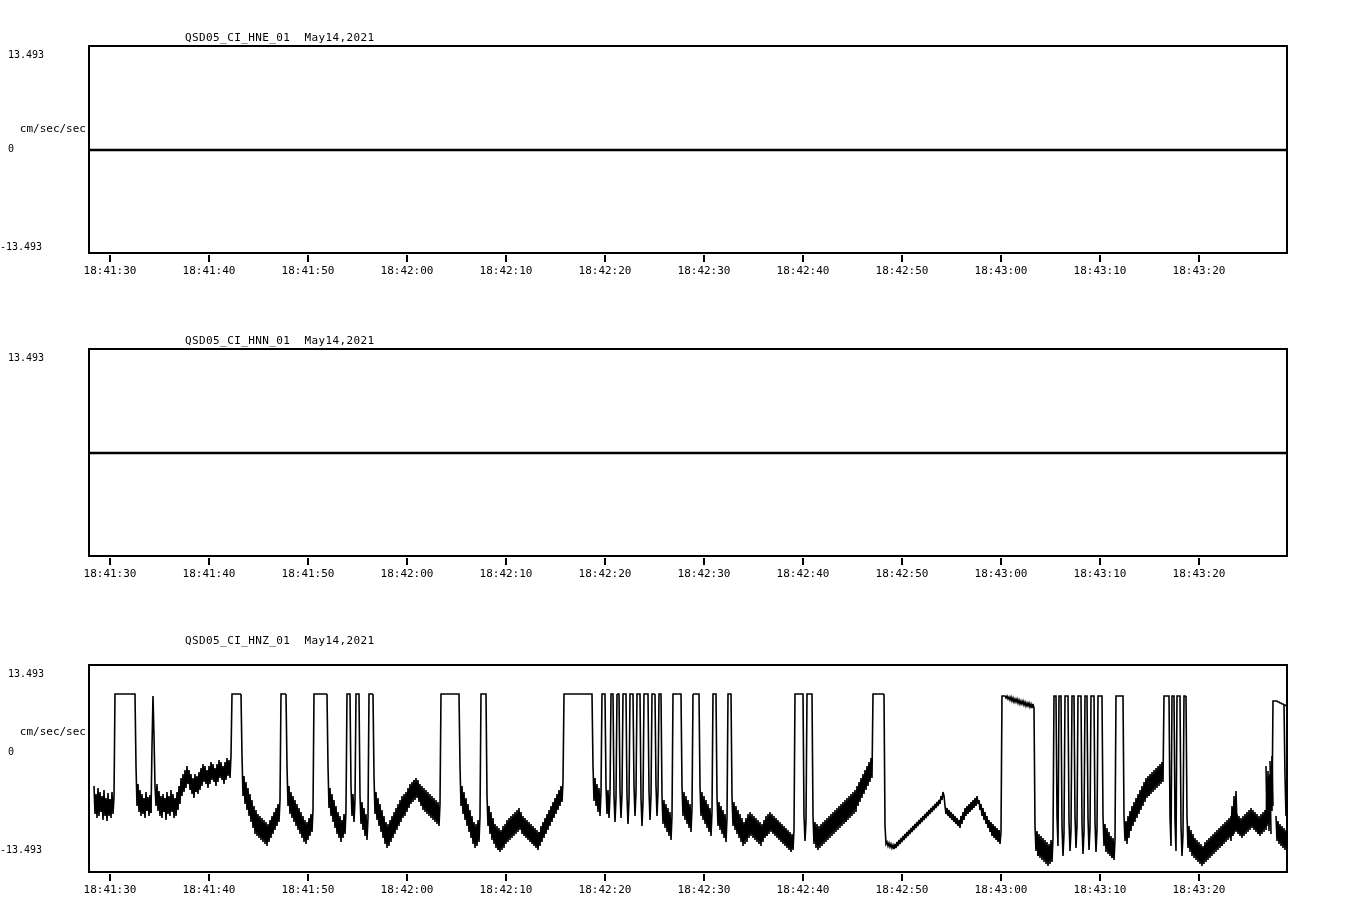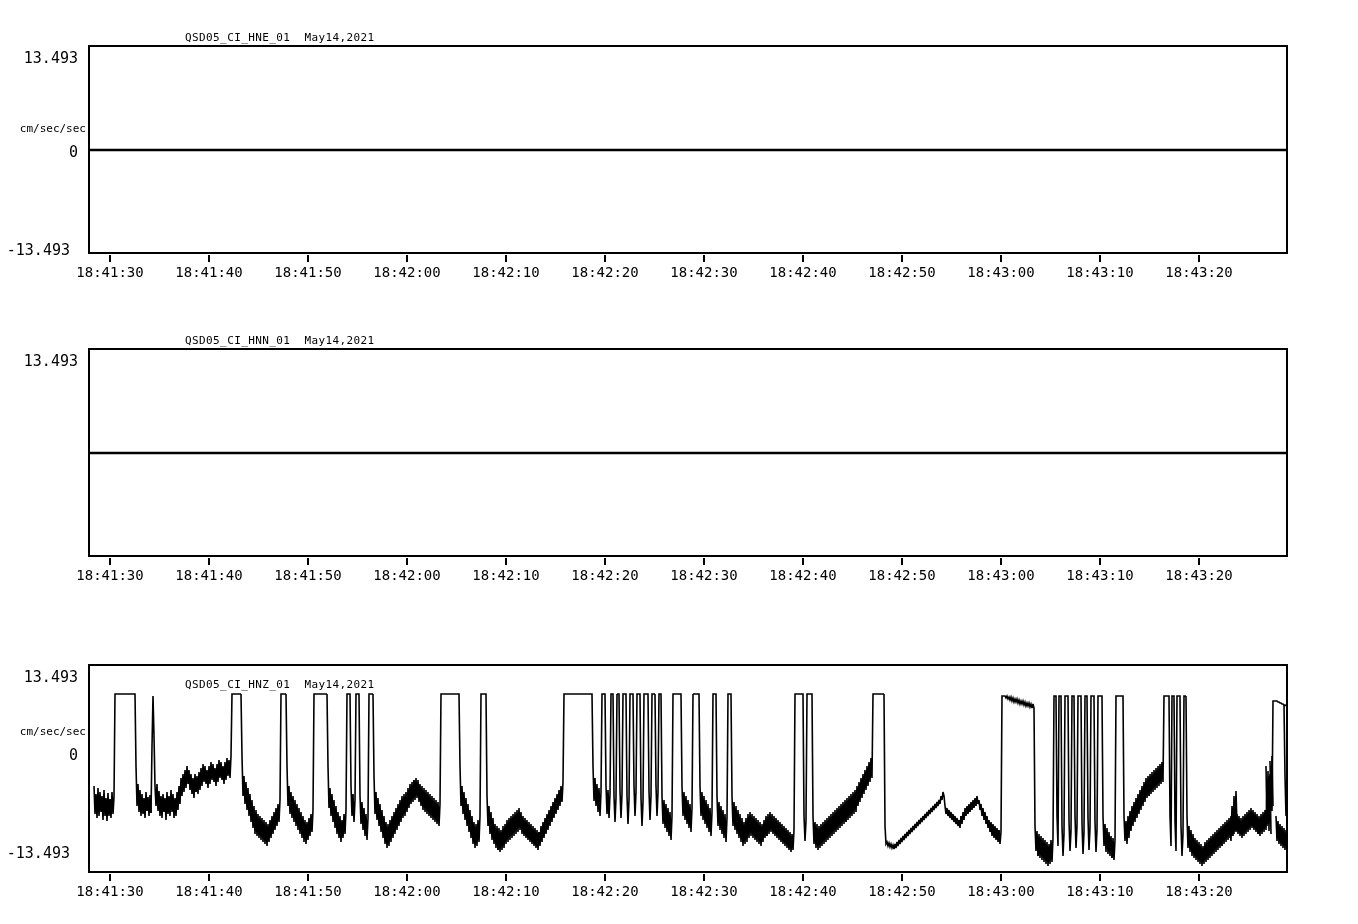--- a/index.html
+++ b/index.html
@@ -25,23 +25,23 @@
     width: 1358px;
   }
   .plot-title {
     position: absolute;
     font-size: 11px;
     letter-spacing: 0.4px;
     white-space: pre;
   }
   .ytick {
     position: absolute;
-    font-size: 15px;
-    white-space: pre;
-    text-align: right;
+    font-size: 10px;
+    white-space: pre;
+    text-align: left;
     width: 70px;
   }
   .units {
     position: absolute;
     font-size: 11px;
     white-space: pre;
     text-align: right;
     width: 86px;
   }
   .frame {
@@ -55,21 +55,21 @@
     inset: 0;
     overflow: hidden;
   }
   .xlabels {
     position: absolute;
     width: 1358px;
     height: 16px;
   }
   .xlabel {
     position: absolute;
-    font-size: 14px;
+    font-size: 11px;
     white-space: pre;
     transform: translateX(-50%);
   }
   .tick {
     position: absolute;
     width: 2px;
     background: #000000;
   }
   .trace {
     position: absolute;
@@ -164,21 +164,21 @@
       <div class="xlabel" style="left:704px;top:8px;">18:42:30</div>
       <div class="xlabel" style="left:803px;top:8px;">18:42:40</div>
       <div class="xlabel" style="left:902px;top:8px;">18:42:50</div>
       <div class="xlabel" style="left:1001px;top:8px;">18:43:00</div>
       <div class="xlabel" style="left:1100px;top:8px;">18:43:10</div>
       <div class="xlabel" style="left:1199px;top:8px;">18:43:20</div>
     </div>
   </div>
 
   <div class="panel" style="top:612px;height:300px;">
-    <div class="plot-title" style="left:185px;top:22px;margin-top:44px;">QSD05_CI_HNZ_01  May14,2021</div>
+    <div class="plot-title" style="left:185px;top:22px;">QSD05_CI_HNZ_01  May14,2021</div>
     <div class="ytick" style="left:8px;top:56px;">13.493</div>
 
     <div class="frame" style="left:88px;top:52px;width:1200px;height:209px;">
       <div class="frame-inner">
         <svg class="trace" width="1196" height="205" viewBox="0 0 1196 205" preserveAspectRatio="none">
           <g stroke="#000000" stroke-width="1.6" fill="none" stroke-linejoin="miter" stroke-linecap="butt">
             <path d="M4,120 L5,148 L6,128 L7,152 L8,122 L9,150 L10,126 L11,146 L12,130 L13,154 L14,124 L15,150 L16,132 L17,155 L18,127 L19,150 L20,133 L21,152 L22,126 L23,148 L24,131 L25,28 L26,28 L27,28 L28,28 L29,28 L30,28 L31,28 L32,28 L33,28 L34,28 L35,28 L36,28 L37,28 L38,28 L39,28 L40,28 L41,28 L42,28 L43,28 L44,28 L45,28 L46,100 L47,140 L48,118 L49,146 L50,124 L51,150 L52,128 L53,148 L54,132 L55,152 L56,126 L57,145 L58,131 L59,150 L60,129 L61,147"></path>
             <path d="M61,147 L62,80 L63,30 L64,70 L65,120 L66,140 L67,118 L68,145 L69,125 L70,150 L71,130 L72,152 L73,128 L74,146 L75,132 L76,154 L77,126 L78,148 L79,130 L80,150 L81,124 L82,146 L83,128 L84,152 L85,132 L86,150 L87,126 L88,144 L89,120 L90,138 L91,112 L92,130 L93,108 L94,126 L95,104 L96,122 L97,100 L98,118 L99,104 L100,124 L101,108 L102,128 L103,112 L104,132 L105,108 L106,126"></path>
             <path d="M106,126 L107,110 L108,128 L109,106 L110,124 L111,102 L112,120 L113,98 L114,116 L115,100 L116,118 L117,104 L118,122 L119,100 L120,118 L121,96 L122,114 L123,98 L124,116 L125,102 L126,120 L127,98 L128,116 L129,94 L130,112 L131,96 L132,114 L133,100 L134,118 L135,96 L136,114 L137,92 L138,110 L139,94 L140,112 L141,90 L142,28 L143,28 L144,28 L145,28 L146,28 L147,28 L148,28 L149,28 L150,28 L151,28"></path>
             <path d="M151,28 L152,90 L153,130 L154,110 L155,138 L156,116 L157,144 L158,122 L159,150 L160,128 L161,156 L162,134 L163,162 L164,140 L165,168 L166,144 L167,170 L168,148 L169,172 L170,150 L171,174 L172,152 L173,176 L174,154 L175,178 L176,156 L177,180 L178,158 L179,176 L180,154 L181,172 L182,150 L183,168 L184,146 L185,164 L186,142 L187,160 L188,138 L189,156 L190,134 L191,28 L192,28 L193,28 L194,28 L195,28 L196,28"></path>

